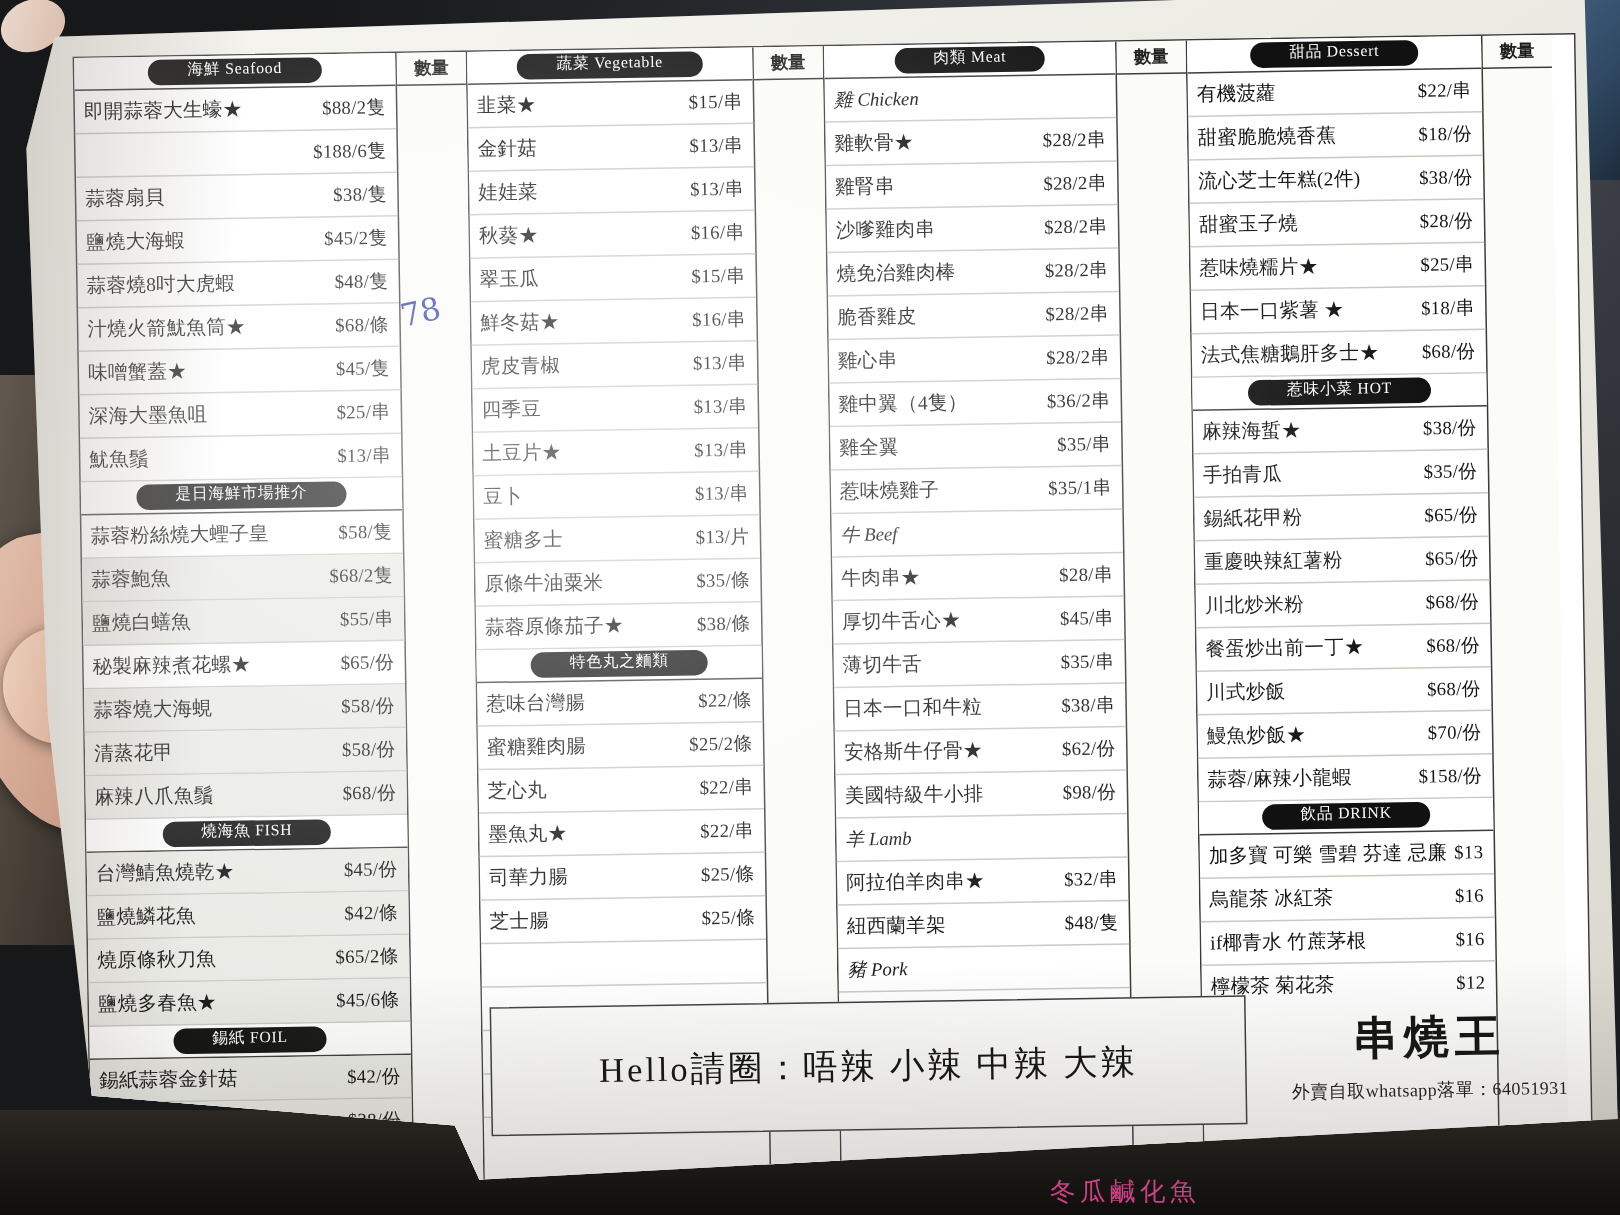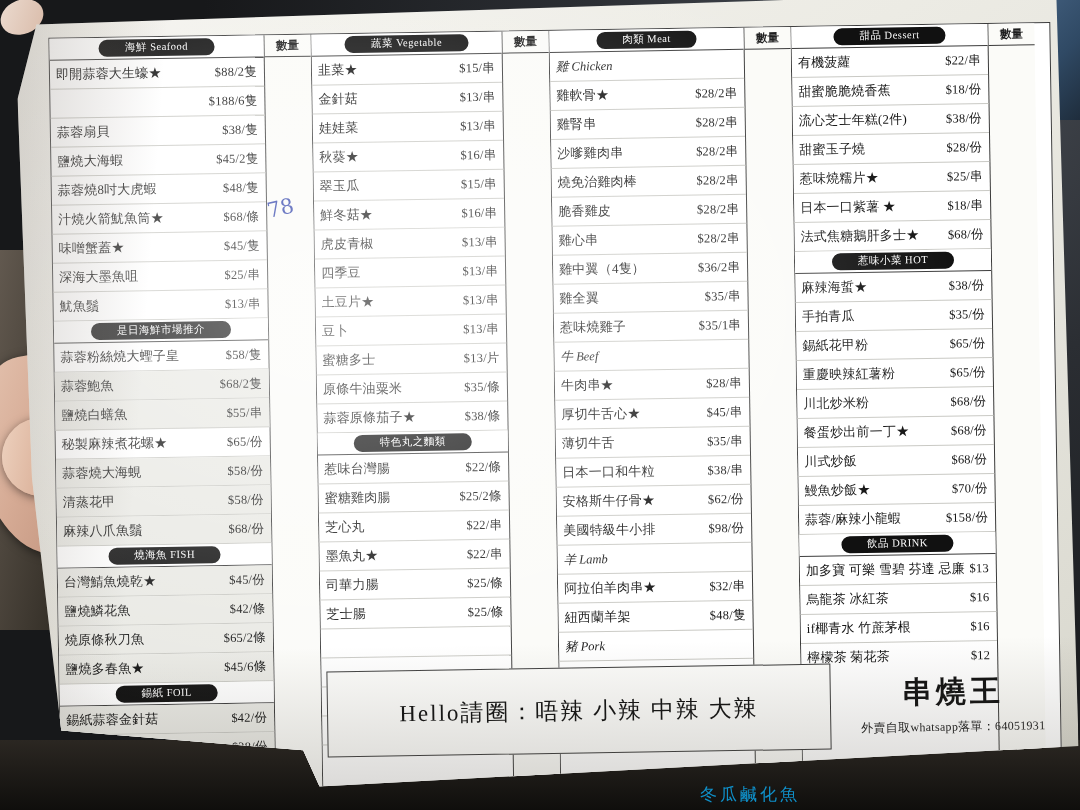--- a/index.html
+++ b/index.html
@@ -39,21 +39,21 @@
   }
   #bg-bottom {
     position: absolute;
     left: 0; bottom: 0;
     width: 1080px; height: 70px;
     background: linear-gradient(0deg, #0f0e0c 0%, #2b2722 100%);
   }
   #bg-bottom-text {
     position: absolute;
     left: 700px; bottom: 4px;
-    color: #0ea5e9;
+    color: #ec4899;
     font-size: 17px;
     letter-spacing: 3px;
     opacity: .85;
   }
 
   
   .hand {
     position: absolute;
     background: linear-gradient(120deg, #e7c8b5 0%, #d6ab95 45%, #b98a74 100%);
     border-radius: 50% 40% 45% 55%;

